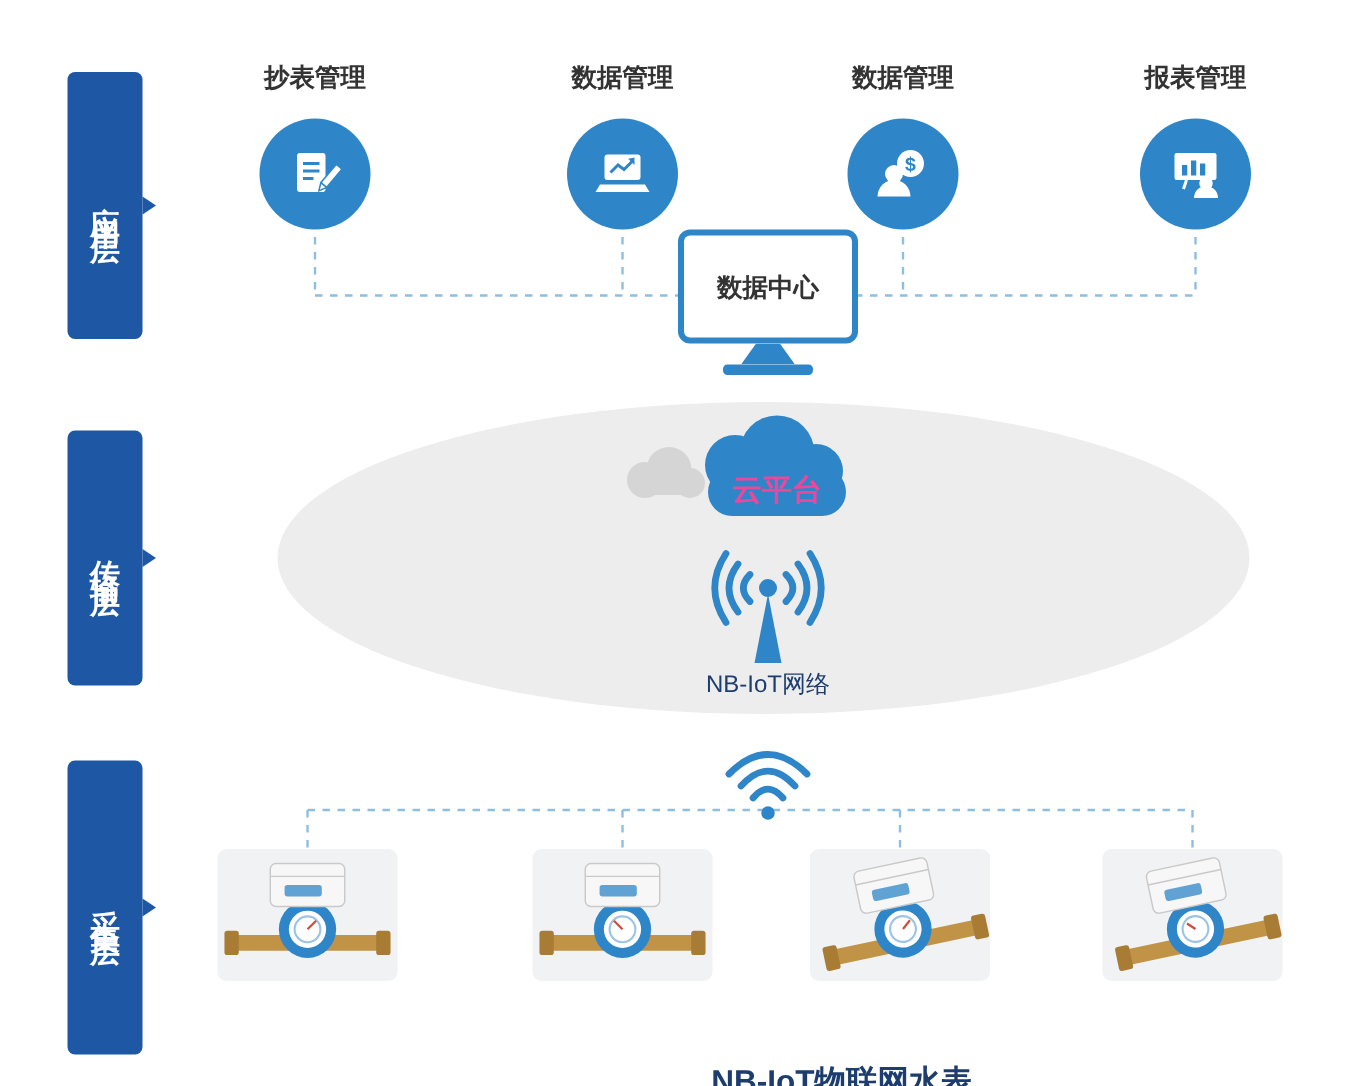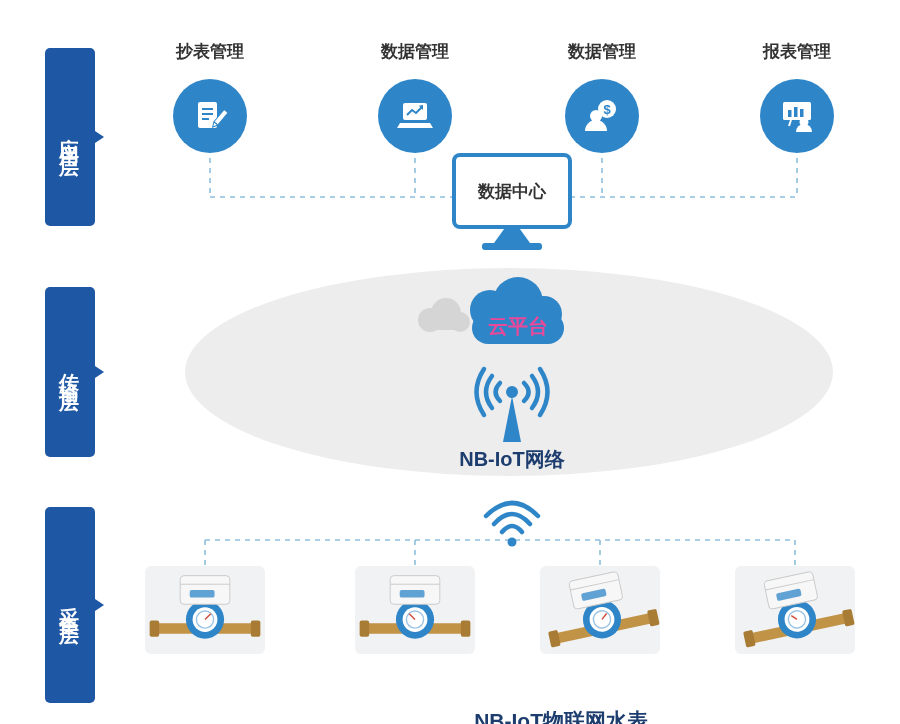--- a/index.html
+++ b/index.html
@@ -37,21 +37,21 @@
     background:var(--icon-blue,#2e86c8);border-radius:3px;}
 
   
   #ellipse{position:absolute;left:185px;top:268px;width:648px;height:208px;border-radius:50%;
     background:var(--ellipse-gray,#ededed);z-index:0;}
   #cloud-svg{position:absolute;left:402px;top:270px;z-index:2;}
   #cloud-label{position:absolute;left:458px;top:313px;width:120px;text-align:center;z-index:3;
     color:#ec4899;font-size:20px;font-weight:700;}
   #antenna-svg{position:absolute;left:452px;top:362px;z-index:2;}
   #network-label{position:absolute;left:412px;top:446px;width:200px;text-align:center;z-index:2;
-    color:var(--text-navy,#1c3d6e);font-size:20px;font-weight:700;}
+    color:var(--text-navy,#1c3d6e);font-size:16px;font-weight:400;}
 
   
   #wifi-svg{position:absolute;left:480px;top:498px;z-index:2;}
   .meter-tile{position:absolute;top:566px;width:120px;height:88px;background:#f1f2f3;border-radius:6px;
     display:flex;align-items:center;justify-content:center;z-index:2;}
   #meter-1{left:145px;} #meter-2{left:355px;} #meter-3{left:540px;} #meter-4{left:735px;}
   .meter-tilt svg{transform:rotate(-12deg);}
   #collection-caption{position:absolute;left:348px;top:666px;width:300px;text-align:right;z-index:2;
     color:var(--text-navy,#1c3d6e);font-size:21px;font-weight:700;margin-top:41px;}
 

